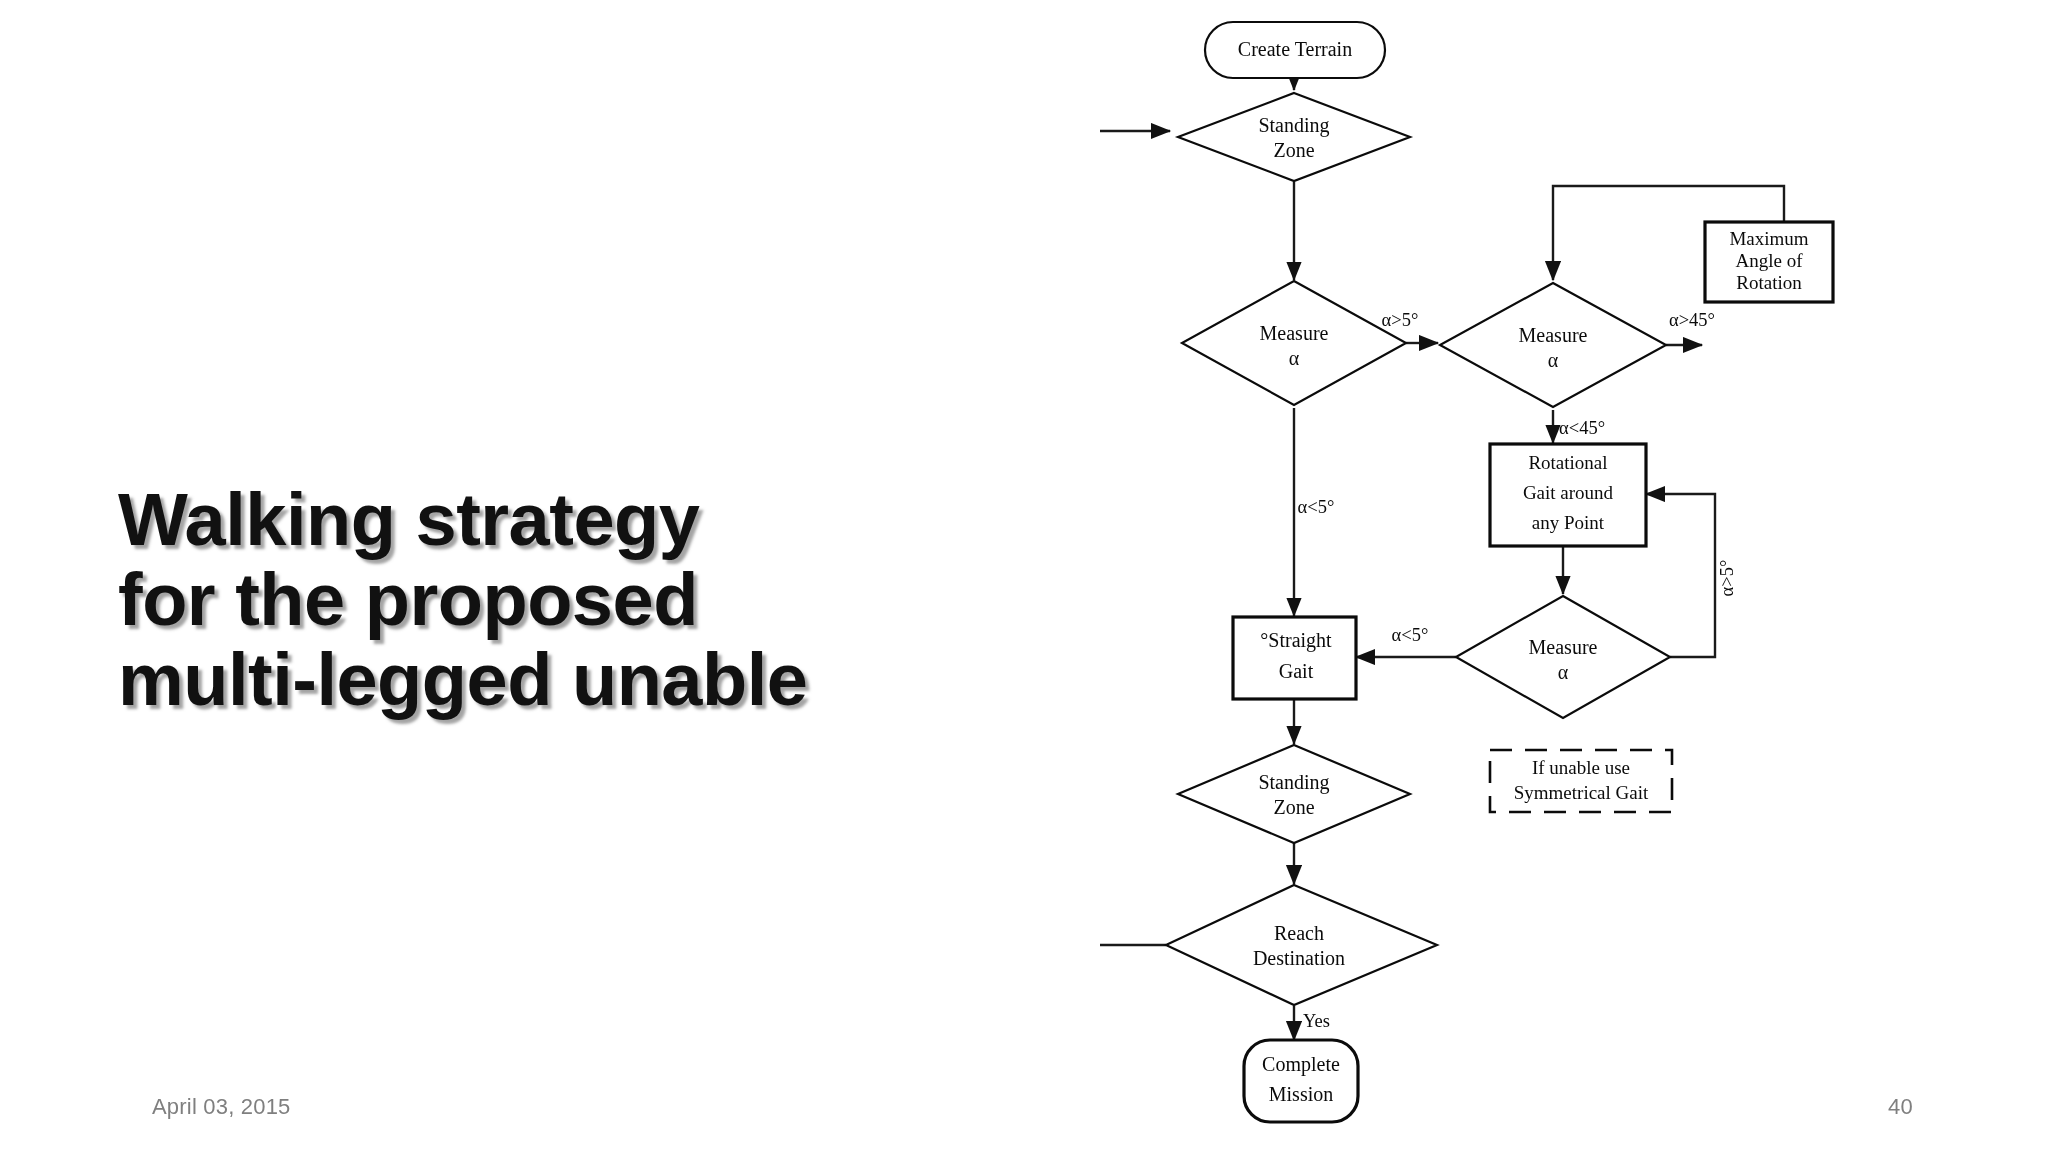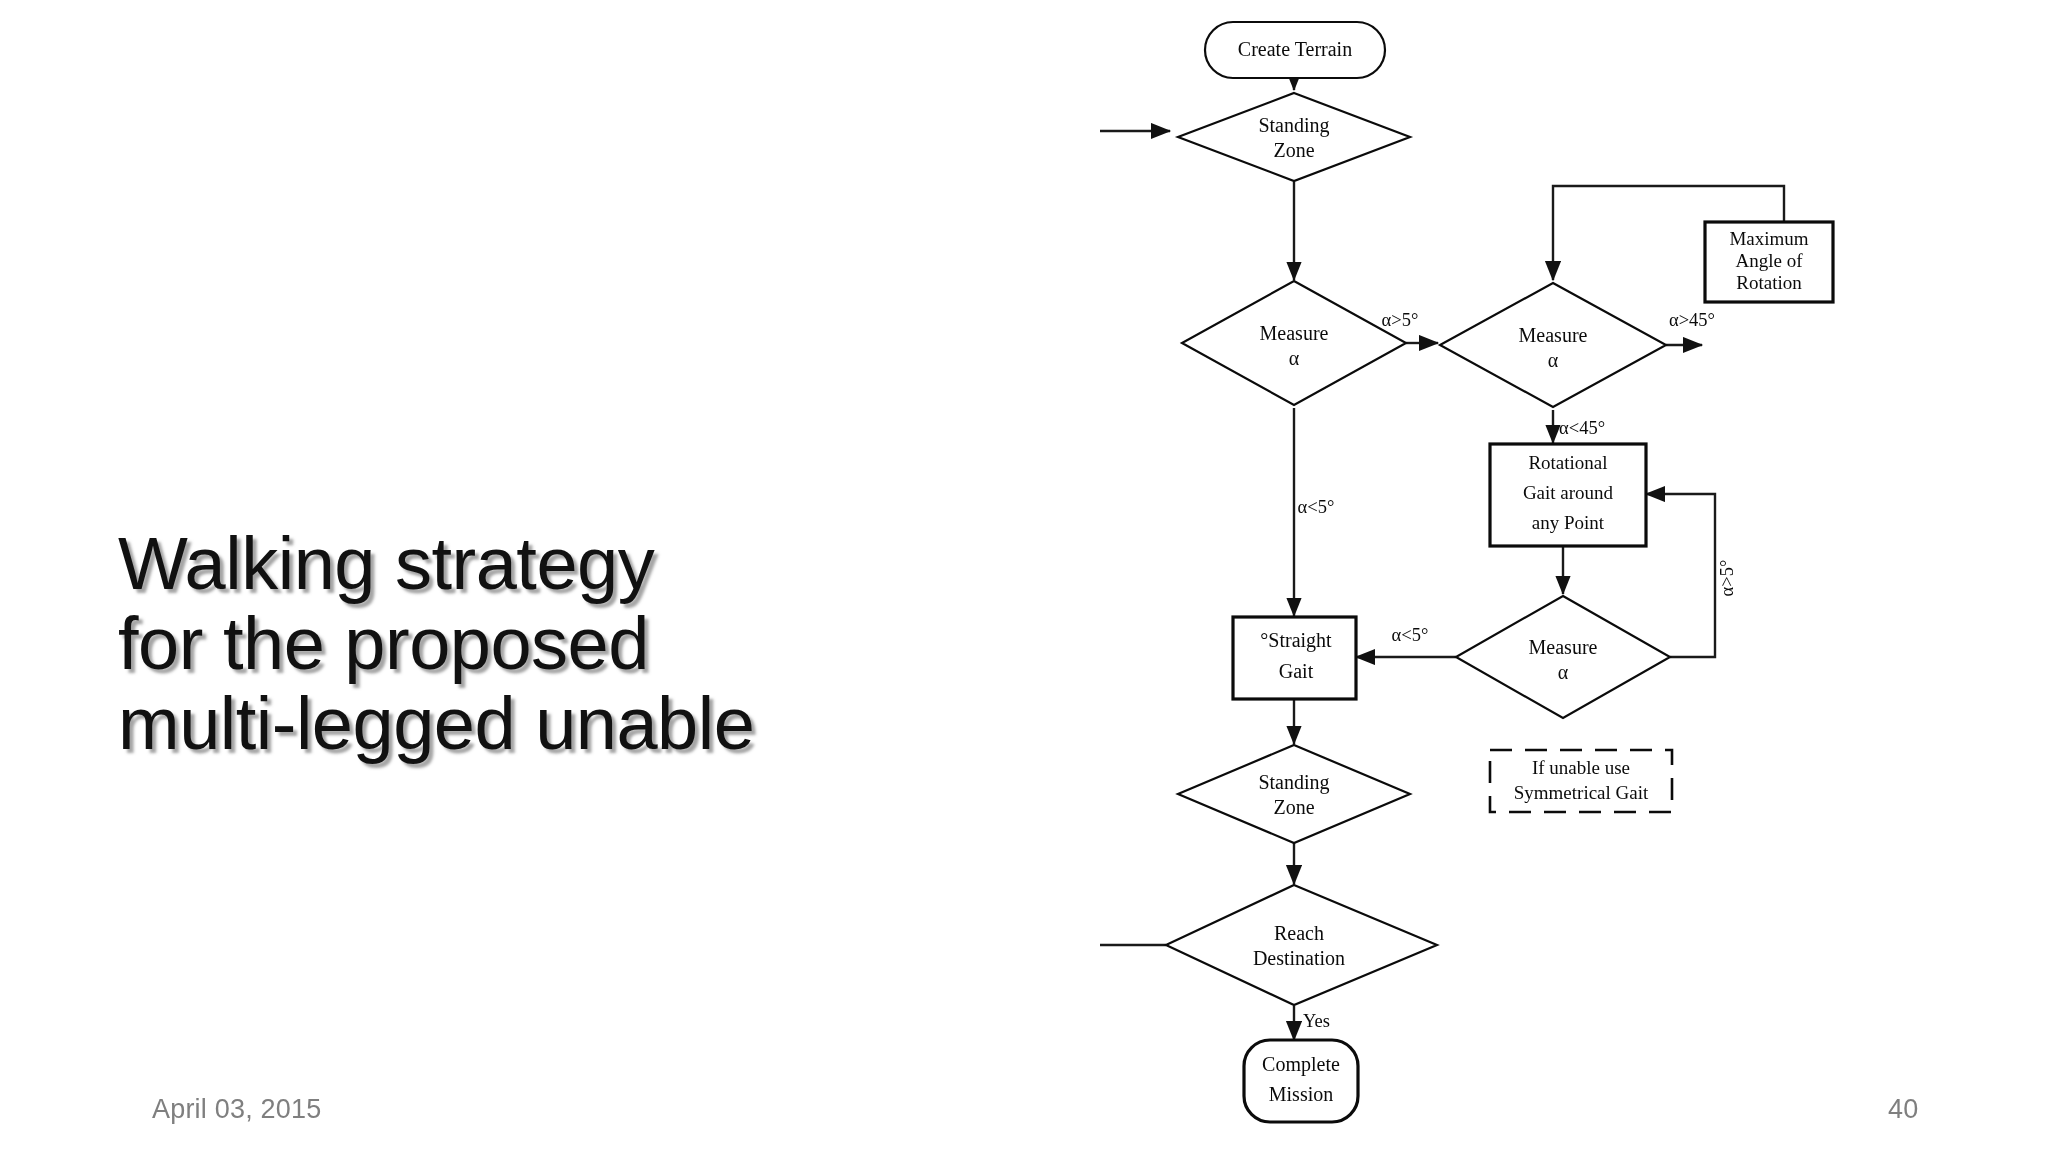--- a/index.html
+++ b/index.html
@@ -11,35 +11,34 @@
     position:relative;
   }
   #slide{position:absolute;inset:0;background:#fff;}
 
   
   #title{
     position:absolute;
     left:118px; top:480px;
     width:780px;
     font-family:"Liberation Sans", sans-serif;
-    font-weight:normal;
+    font-weight:bold;
     font-size:74px;
     line-height:1.08;
     color:#111111;
     letter-spacing:-0.5px;
     text-shadow:4px 4px 3px rgba(90,90,90,0.55);
-    margin-top:44px;
   }
   #title .tline{display:block;white-space:nowrap;}
 
   
   .footer-txt{
     position:absolute;
     font-family:"Liberation Sans", sans-serif;
-    font-size:27px;
+    font-size:22px;
     color:#7f7f7f;
     letter-spacing:0.2px;
   }
   #footer-date{left:152px; top:1094px;}
   #footer-page{left:1888px; top:1094px;}
 
   
   #flow{position:absolute; left:1100px; top:0px; width:880px; height:824px;}
   svg{display:block;}
   .shape{fill:#ffffff;stroke:#0b0b0b;stroke-width:2.2;}

